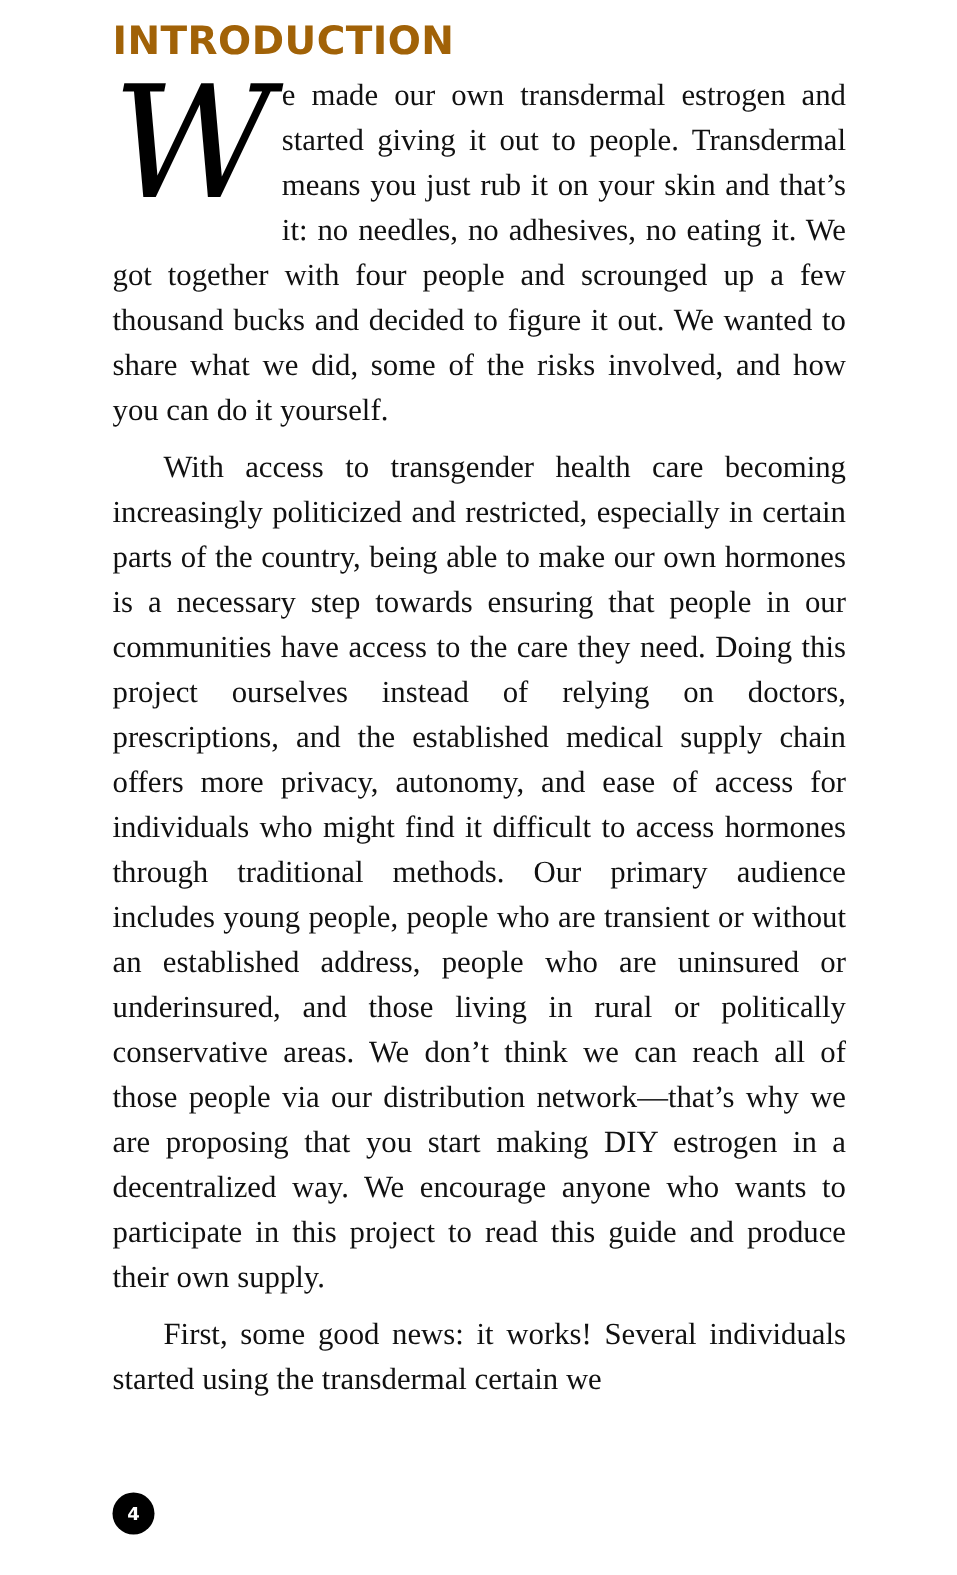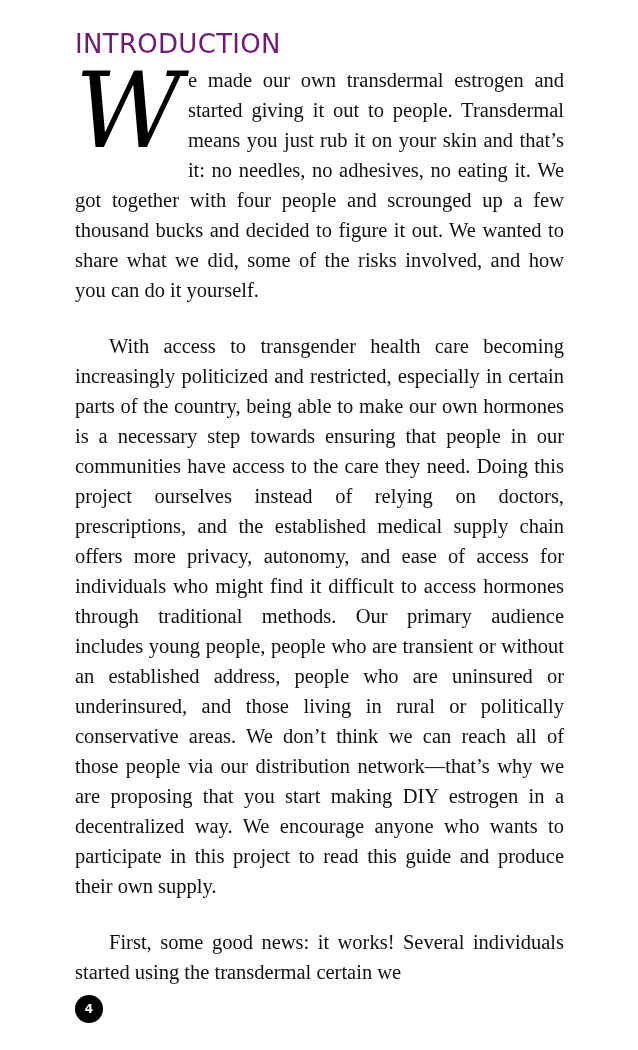--- a/index.html
+++ b/index.html
@@ -24,40 +24,40 @@
     background: #ffffff;
   }
   .content {
     position: absolute;
     left: 75px;
     top: 14px;
     width: 489px;
   }
   .chapter-title {
     font-family: "DejaVu Sans", sans-serif;
-    font-weight: normal;
+    font-weight: bold;
     font-size: 26px;
     letter-spacing: 0.3px;
     line-height: 1.1;
-    margin: 16px 0 6px 0;
-    color: #701a75;
+    margin: 0 0 6px 0;
+    color: #a16207;
   }
   .body-par {
     font-family: "Liberation Serif", serif;
     font-size: 20.5px;
     line-height: 30px;
     text-align: justify;
     text-justify: inter-word;
     margin: 0;
     color: #111;
     hyphens: none;
   }
   .body-par.indent {
     text-indent: 34px;
-    margin-top: 26px;
+    margin-top: 8px;
   }
   .dropcap-par {
     position: relative;
     min-height: 120px;
   }
   .dropcap {
     float: left;
     font-family: "DejaVu Serif", serif;
     font-size: 104px;
     line-height: 0.86;

